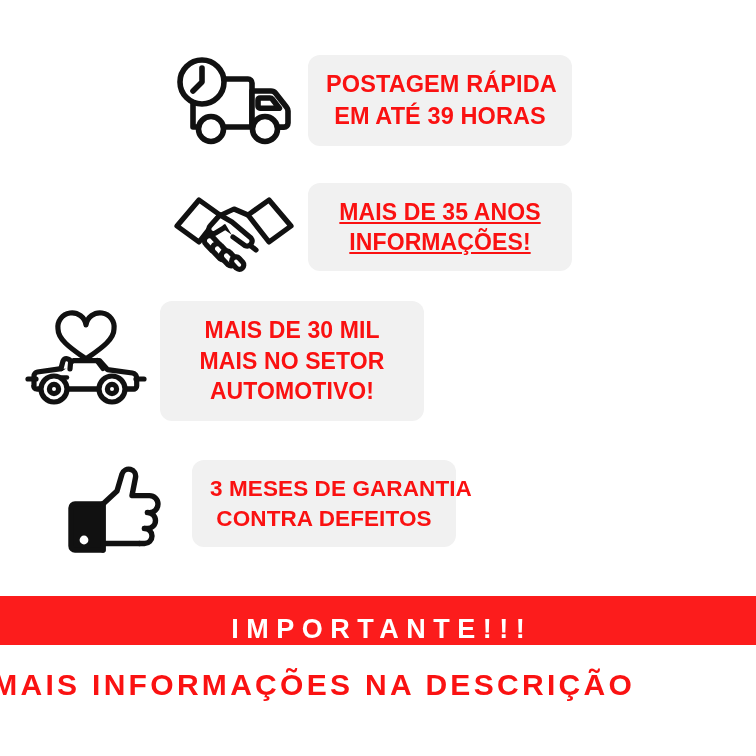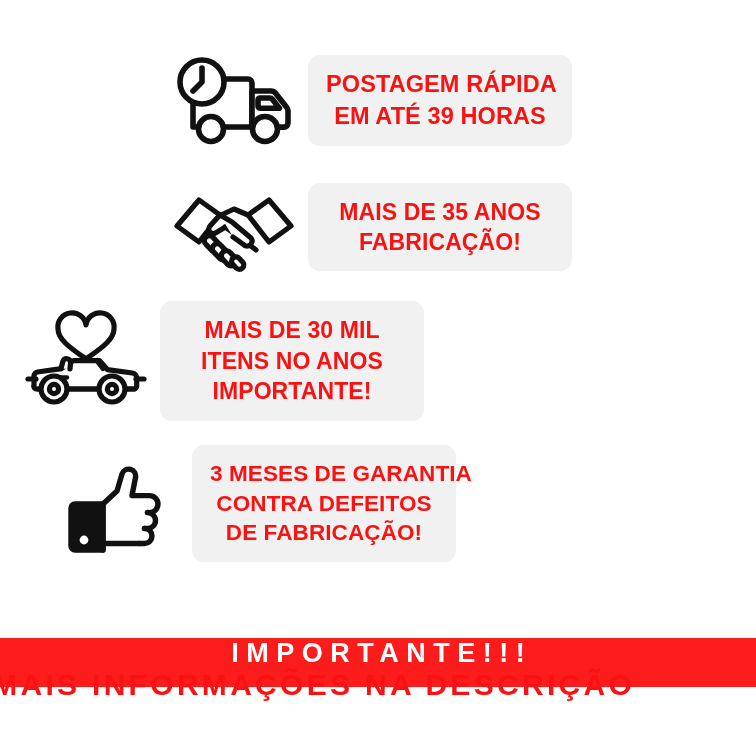--- a/index.html
+++ b/index.html
@@ -62,34 +62,34 @@
     box-sizing: border-box;
     padding: 14px 18px;
     min-width: 264px;
     max-width: 264px;
     font-size: 23.5px;
     letter-spacing: 0.1px;
   }
   .callout .line { display: block; white-space: nowrap; }
 
   .callout.c1 { font-size: 23.5px; }
-  .callout.c2 { font-size: 23px; }
+  .callout.c2 { font-size: 23px; text-decoration: underline; }
   .callout.c3 { font-size: 23px; }
   .callout.c4 { font-size: 22.5px; }
 
   
   .banner-strip {
     position: absolute;
     left: 0;
-    top: 638px;
+    top: 596px;
     width: 756px;
     height: 49px;
     background: #fc1c1c;
     display: flex;
-    align-items: flex-start;
+    align-items: flex-end;
     justify-content: center;
   }
   .banner-strip .banner-text {
     color: #ffffff;
     font-weight: bold;
     font-size: 27px;
     letter-spacing: 7.5px;
     text-indent: 7.5px;
     white-space: nowrap;
   }
@@ -156,21 +156,21 @@
           <path d="M48 33 L60 40 L79 56 a5 5 0 0 1 -6 7.6 l-12 -8.6" fill="#ffffff"></path>
 
           <path d="M34 55 a5 5 0 0 1 7.2 0.6 l6 6.4 a5 5 0 0 1 -7.2 6.8 l-6 -6.4 a5 5 0 0 1 0 -7.4 z" fill="#ffffff"></path>
           <path d="M42 63 a5 5 0 0 1 7.2 0.6 l6 6.4 a5 5 0 0 1 -7.2 6.8 l-6 -6.4 a5 5 0 0 1 0 -7.4 z" fill="#ffffff"></path>
           <path d="M51 70 a5 5 0 0 1 7.2 0.6 l5 5.4 a5 5 0 0 1 -7.2 6.8 l-5 -5.4 a5 5 0 0 1 0 -7.4 z" fill="#ffffff"></path>
           <path d="M61 76 a4.4 4.4 0 0 1 6.4 0.5 l3.4 3.7 a4.4 4.4 0 0 1 -6.4 6 l-3.4 -3.7 a4.4 4.4 0 0 1 0 -6.5 z" fill="#ffffff"></path>
         </svg>
       </div>
       <div class="callout c2">
         <span class="line">MAIS DE 35 ANOS</span>
-        <span class="line">FABRICAÇÃO!</span>
+        <span class="line">INFORMAÇÕES!</span>
       </div>
     </div>
 
     <div class="feature-row r3">
       <div class="icon-cell">
         <svg width="124" height="104" viewBox="0 0 124 104" fill="none" stroke="#111111" stroke-width="5.2" stroke-linecap="round" stroke-linejoin="round">
 
           <path d="M62 50 C48 40 34 31 34 20 a13.5 13.5 0 0 1 28 -4 a13.5 13.5 0 0 1 28 4 c0 11 -14 20 -28 30 z" fill="#ffffff"></path>
 
           <path d="M10 77 v-10 a4 4 0 0 1 3.4 -4 l24 -3.4 l12 -8 h26 l8 9 l25 3.4 a5 5 0 0 1 4.3 4.9 v8.1 a3 3 0 0 1 -3 3 h-97 a3 3 0 0 1 -3 -3 z" fill="#ffffff"></path>
@@ -186,43 +186,42 @@
           <circle cx="30" cy="80" r="13" fill="#ffffff"></circle>
           <circle cx="30" cy="80" r="4.6" fill="#ffffff"></circle>
           <circle cx="88" cy="80" r="13" fill="#ffffff"></circle>
           <circle cx="88" cy="80" r="4.6" fill="#ffffff"></circle>
 
           <path d="M38 68.5 h5" stroke-width="4.4"></path>
         </svg>
       </div>
       <div class="callout c3">
         <span class="line">MAIS DE 30 MIL</span>
-        <span class="line">ITENS NO ANOS</span>
-        <span class="line">IMPORTANTE!</span>
+        <span class="line">MAIS NO SETOR</span>
+        <span class="line">AUTOMOTIVO!</span>
       </div>
     </div>
 
     <div class="feature-row r4">
       <div class="icon-cell">
         <svg width="110" height="104" viewBox="0 0 110 104" fill="none" stroke="#111111" stroke-width="5.4" stroke-linecap="round" stroke-linejoin="round">
 
           <path d="M12 52 h28 v46 h-28 a4 4 0 0 1 -4 -4 v-38 a4 4 0 0 1 4 -4 z" fill="#111111" stroke="#111111"></path>
           <circle cx="21" cy="88" r="4.4" fill="#ffffff" stroke="none"></circle>
 
           <path d="M40 52 l14 -13 l5 -17 a7 7 0 0 1 13.5 3.6 l-3.5 18 h17.5 a8.5 8.5 0 0 1 0 17 h-2" fill="#ffffff"></path>
           <path d="M84.5 60.5 a8 8 0 0 1 0 16 h-3" fill="#ffffff"></path>
           <path d="M81.5 76.5 a7.5 7.5 0 0 1 0 15 h-5" fill="#ffffff"></path>
           <path d="M76.5 91.5 h-36.5" fill="#ffffff"></path>
           <path d="M40 52 v46" fill="none"></path>
         </svg>
       </div>
       <div class="callout c4">
         <span class="line">3 MESES DE GARANTIA</span>
         <span class="line">CONTRA DEFEITOS</span>
-        <span class="line">DE FABRICAÇÃO!</span>
       </div>
     </div>
 
   </div>
 
   <div class="banner-strip">
     <span class="banner-text">IMPORTANTE!!!</span>
   </div>
 
   <div class="banner-sub">

